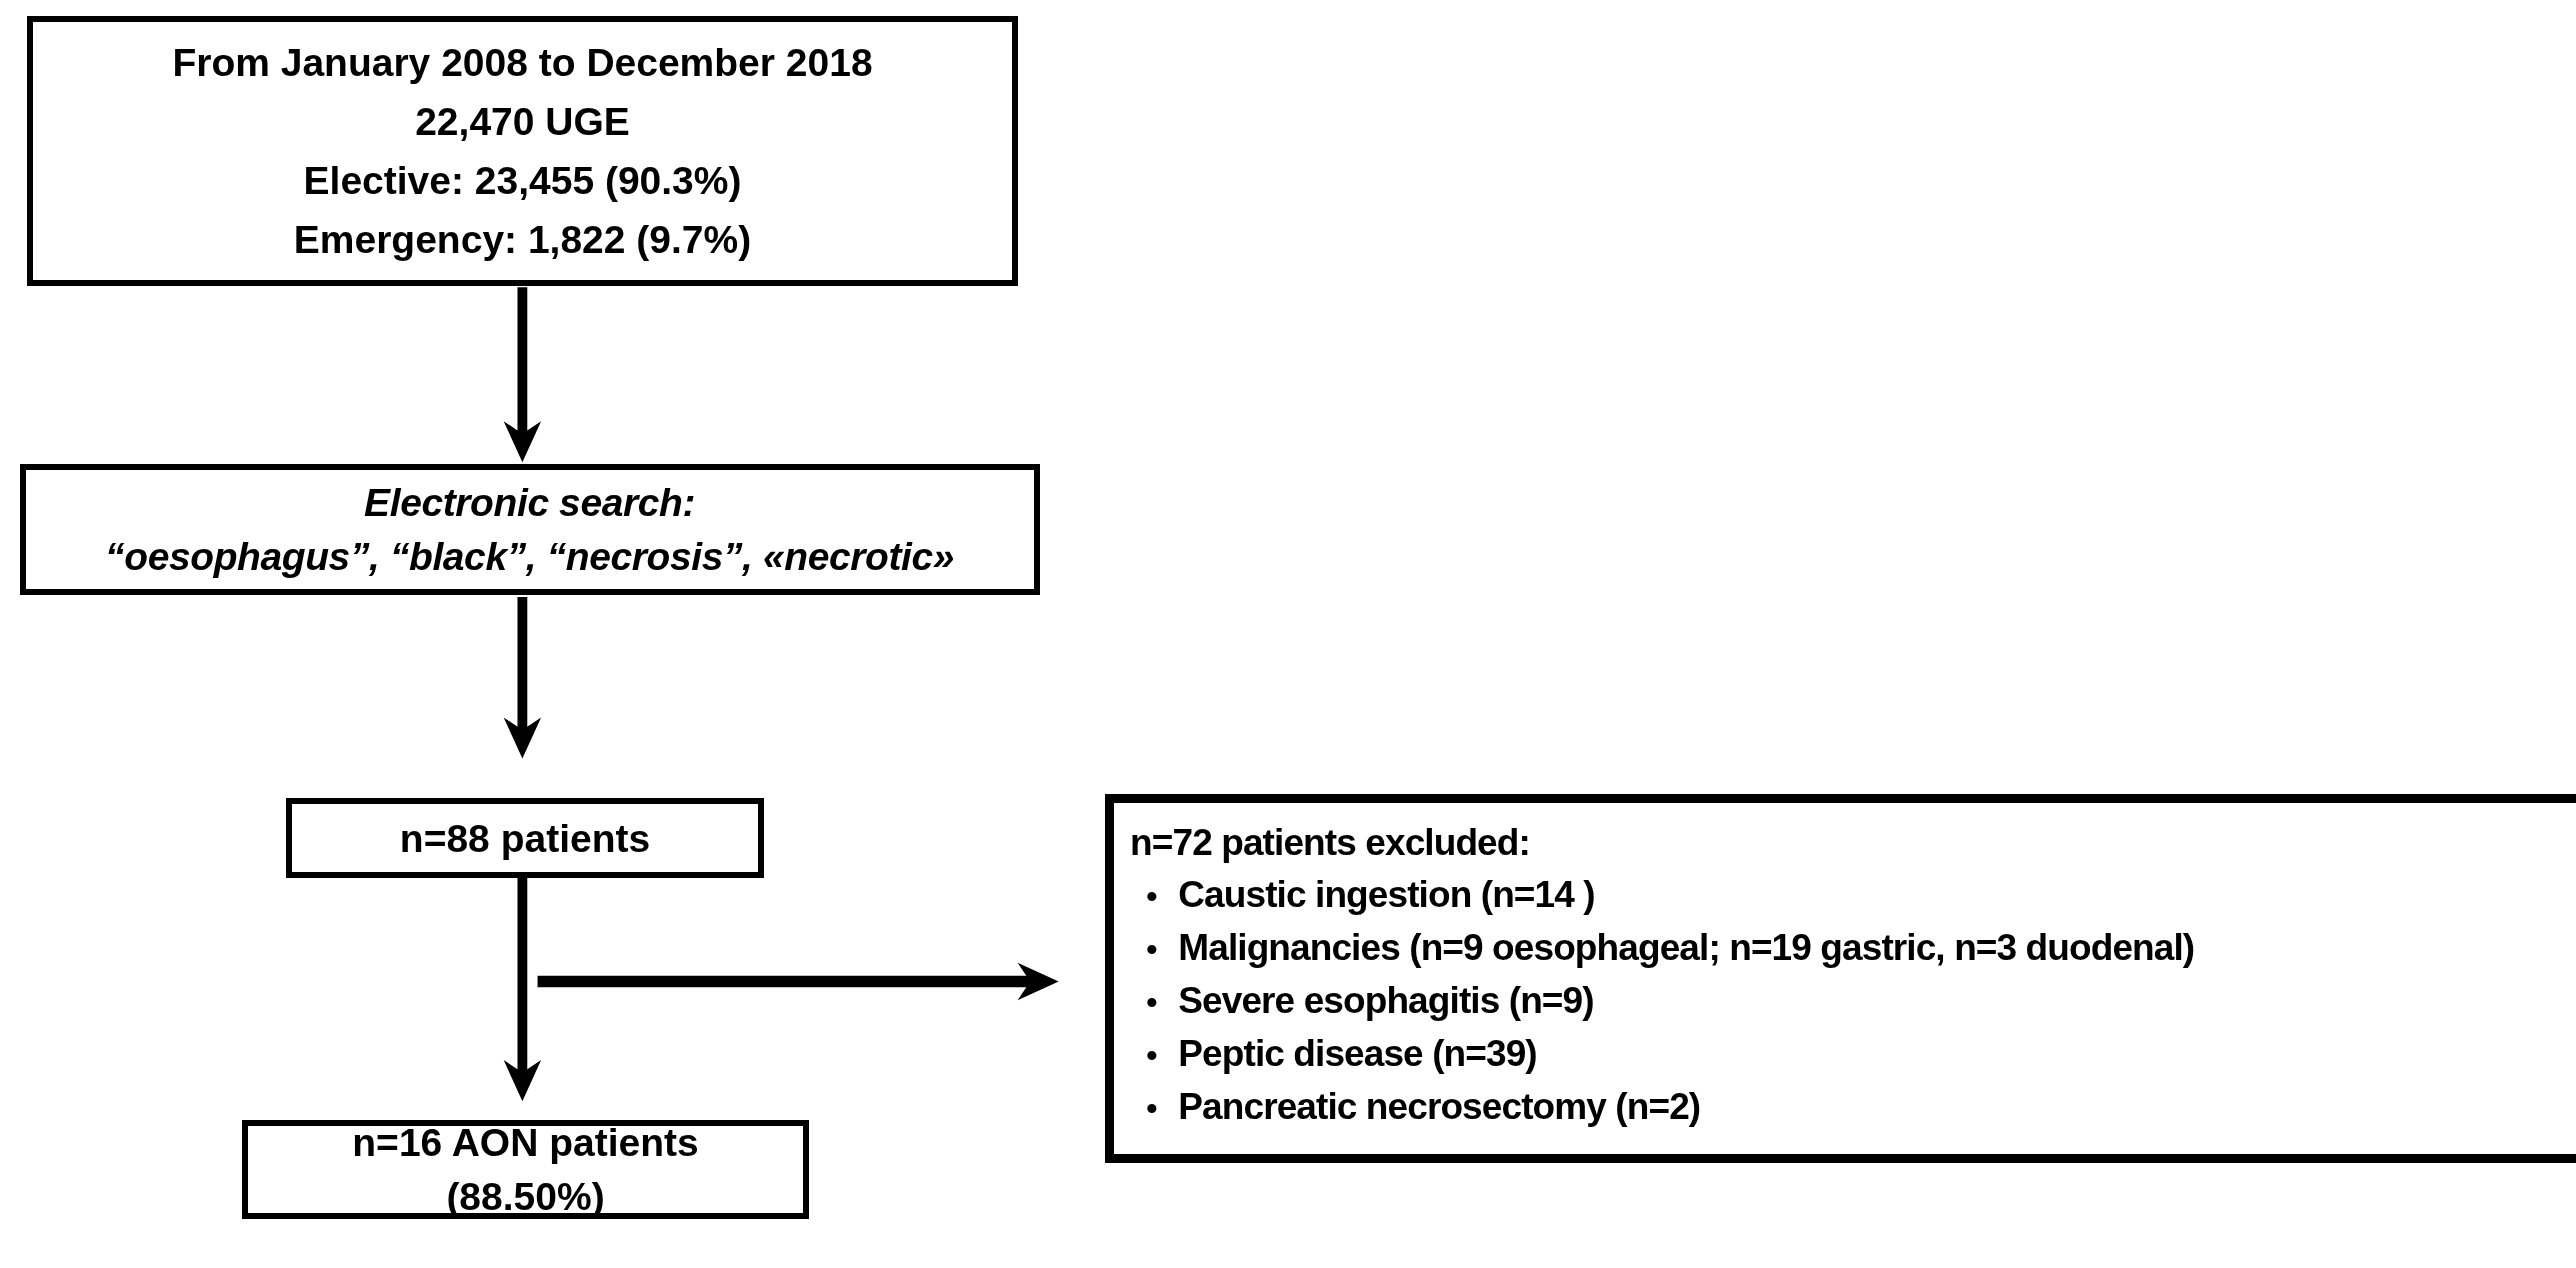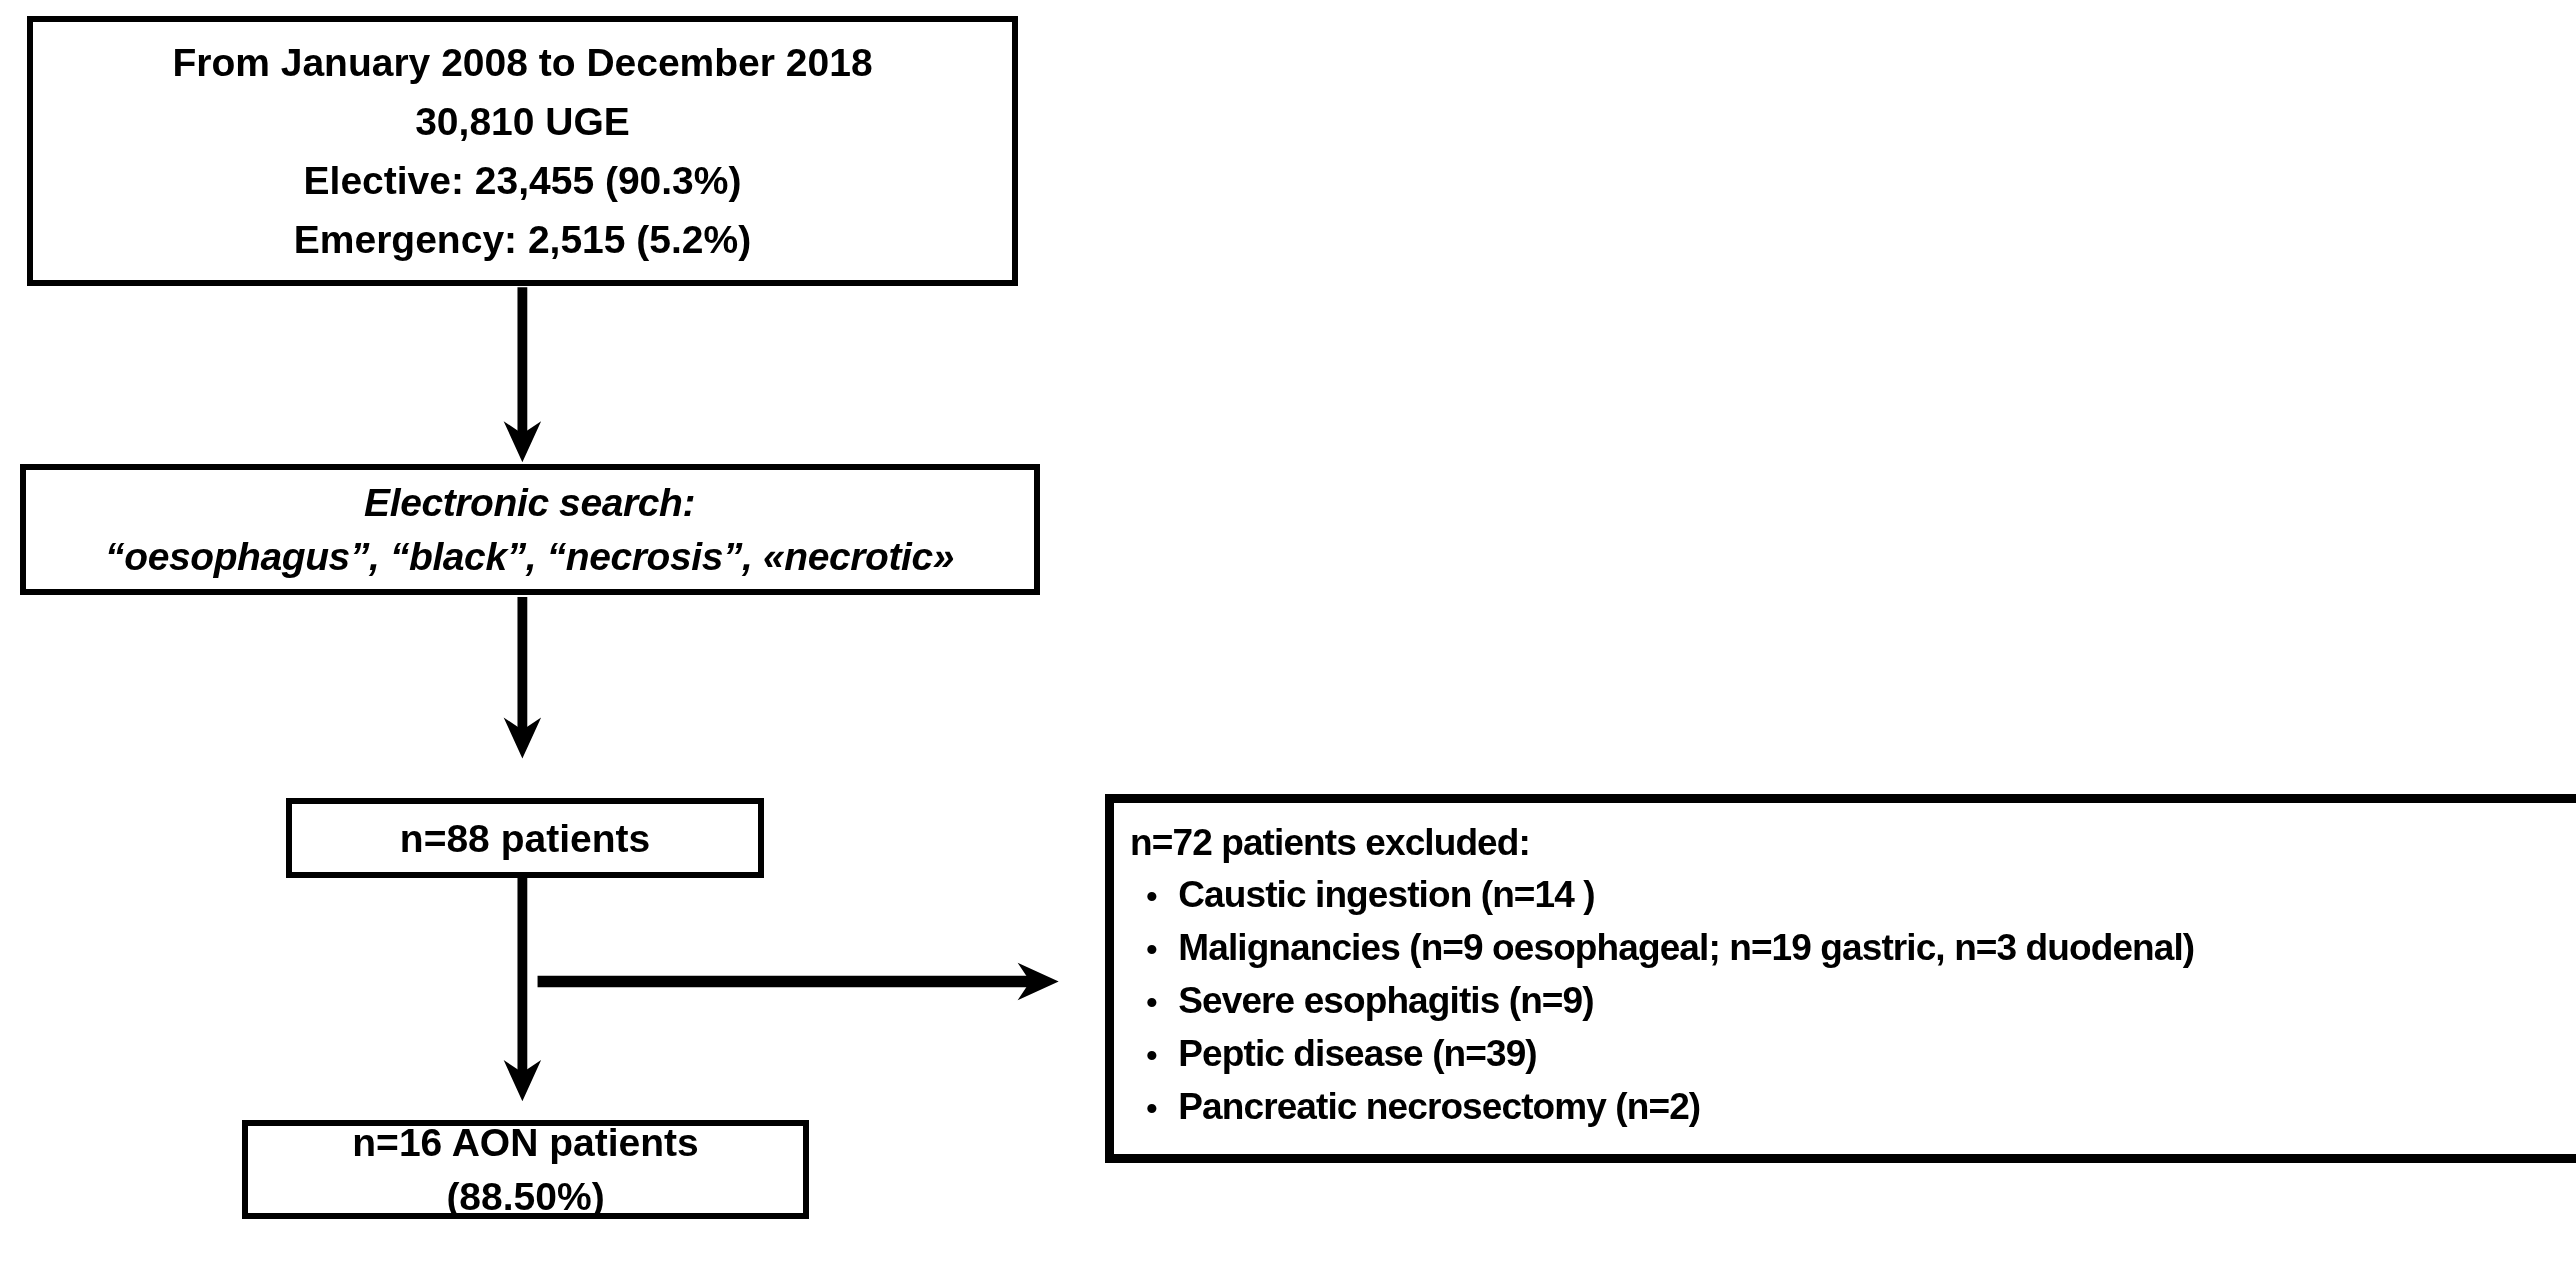--- a/index.html
+++ b/index.html
@@ -95,23 +95,23 @@
       <path d="M 564 1188 L 585 1234 L 606 1188 L 585 1202 Z" fill="#000000"></path>
     </g>
     <g>
       <line x1="602" y1="1100" x2="1156" y2="1100" stroke="#000000" stroke-width="13"></line>
       <path d="M 1140 1079 L 1186 1100 L 1140 1121 L 1154 1100 Z" fill="#000000"></path>
     </g>
   </svg>
 
   <div class="box box-period">
     <div class="line">From January 2008 to December 2018</div>
-    <div class="line">30,810 UGE</div>
+    <div class="line">22,470 UGE</div>
     <div class="line">Elective: 23,455 (90.3%)</div>
-    <div class="line">Emergency: 2,515 (5.2%)</div>
+    <div class="line">Emergency: 1,822 (9.7%)</div>
   </div>
 
   <div class="box box-search">
     <div class="line">Electronic search:</div>
     <div class="line">“oesophagus”, “black”, “necrosis”, «necrotic»</div>
   </div>
 
   <div class="box box-patients">
     <div class="line">n=88 patients</div>
   </div>

